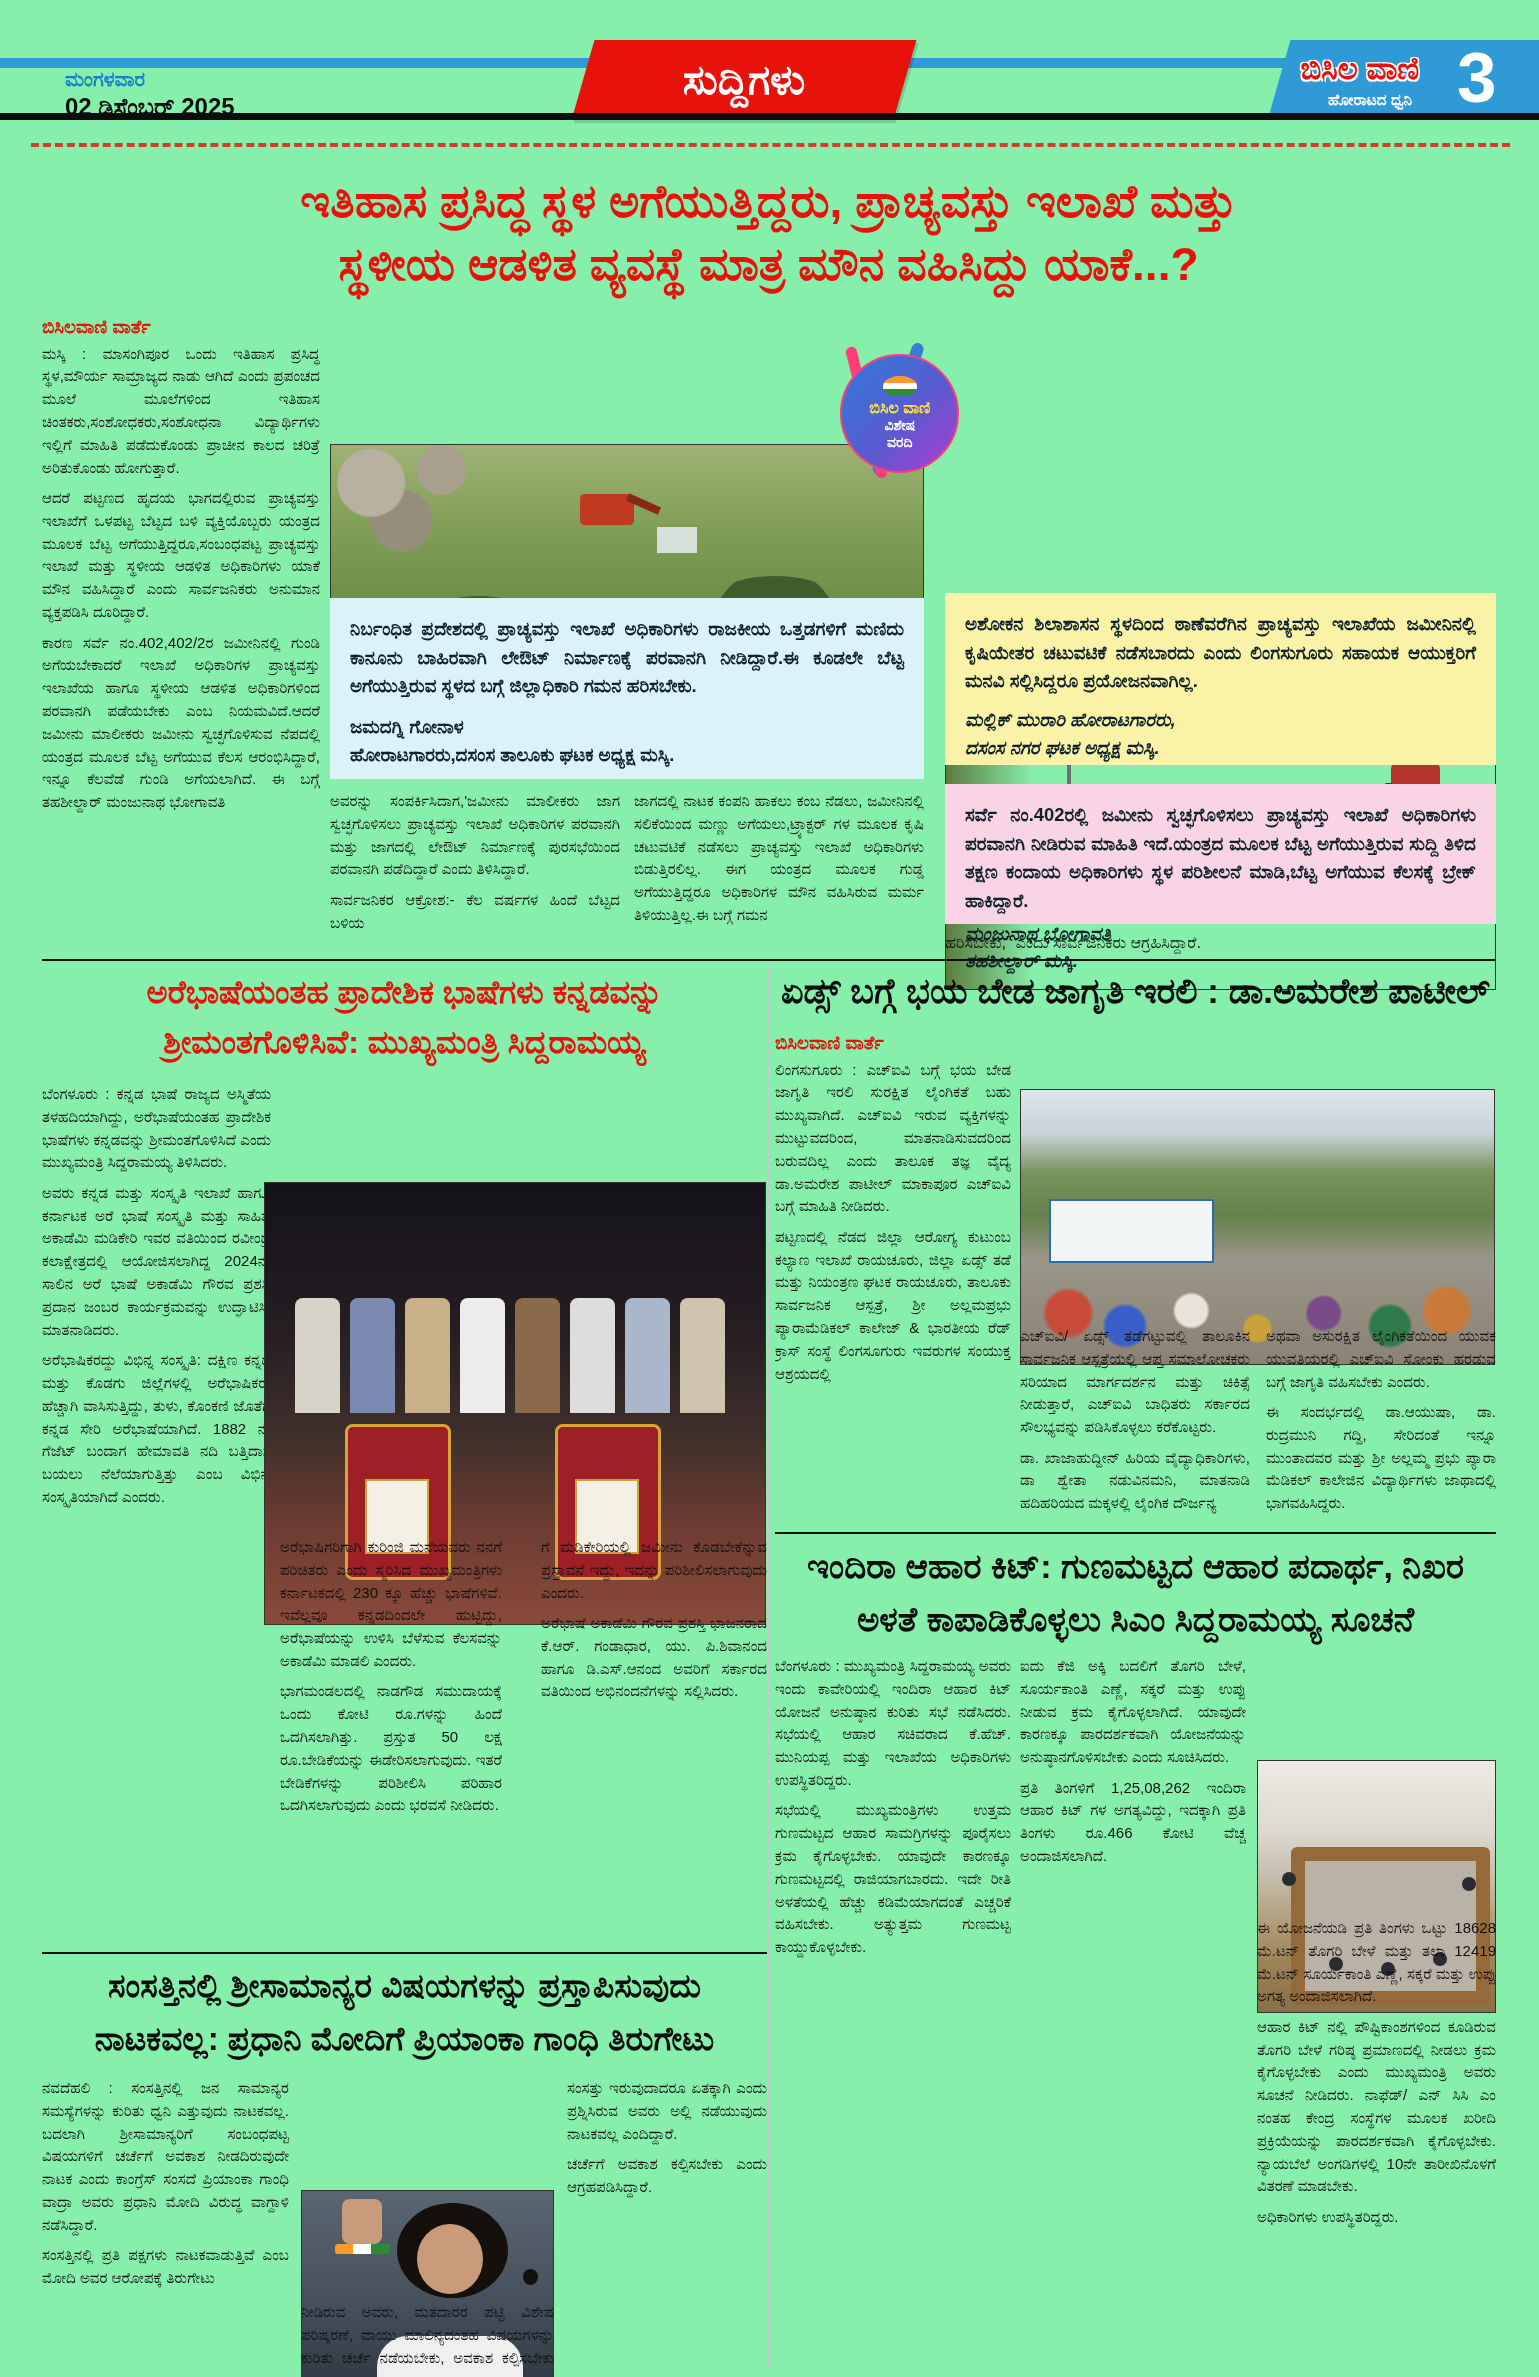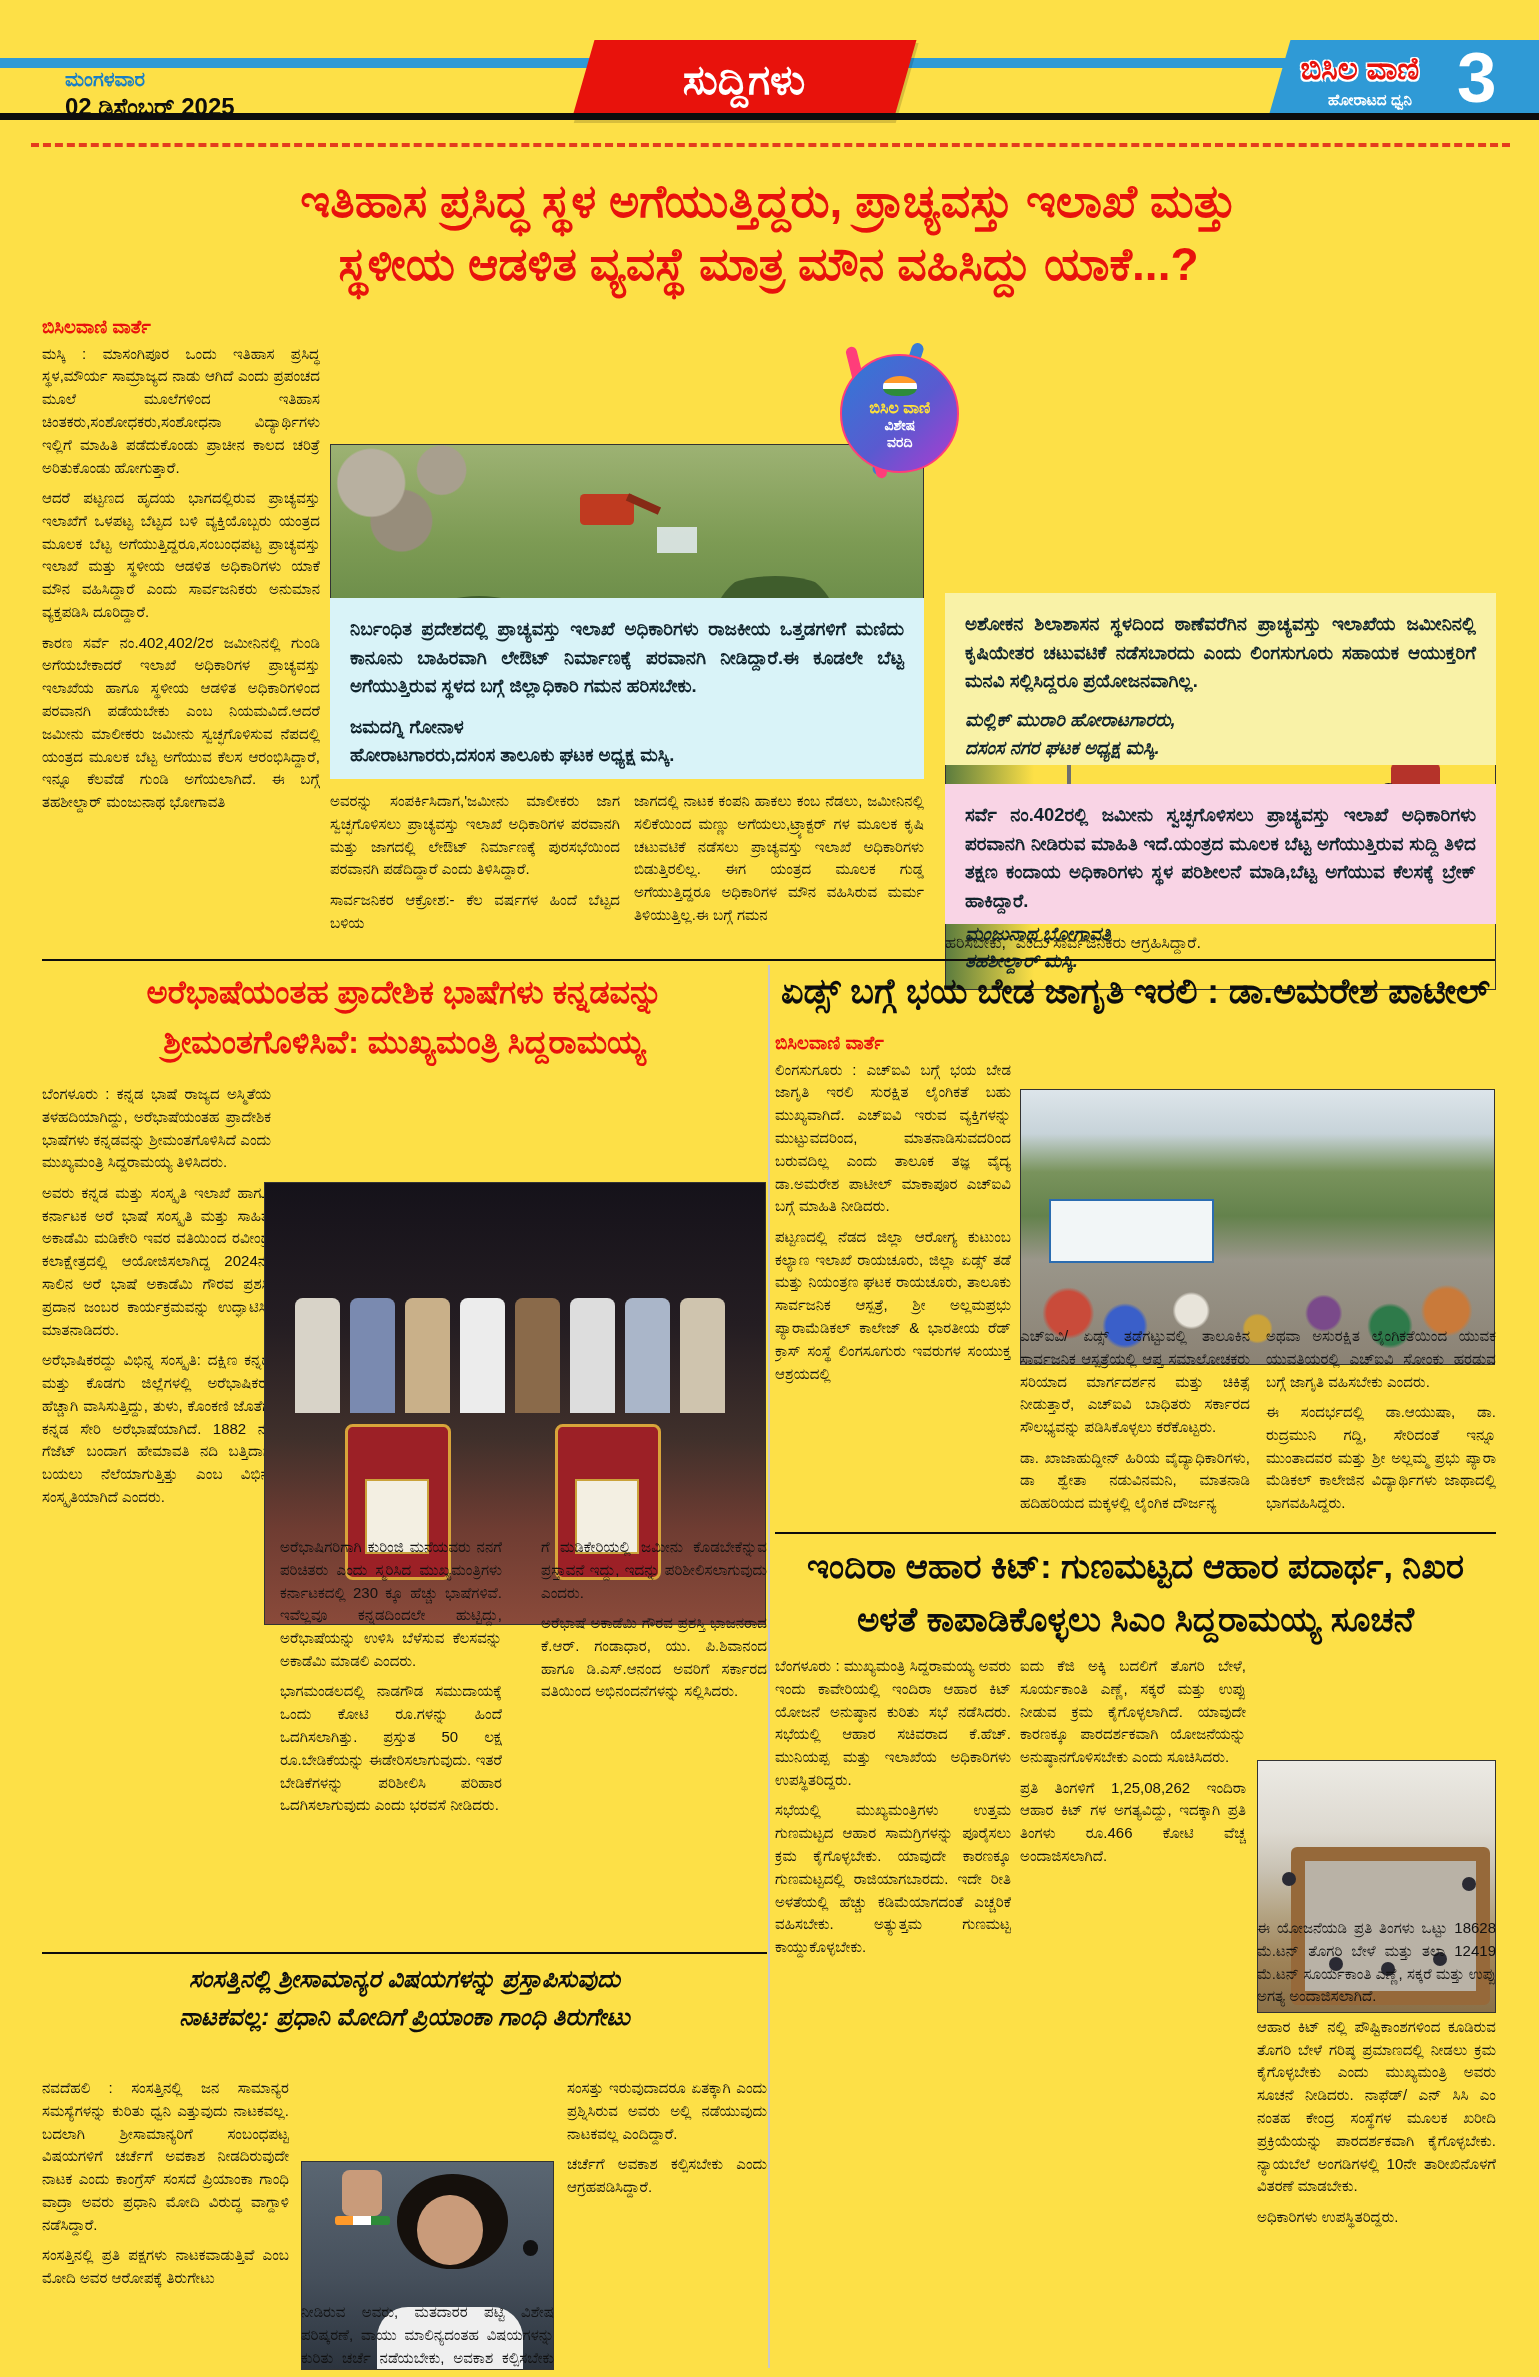--- a/index.html
+++ b/index.html
@@ -1,16 +1,16 @@
 <!DOCTYPE html>
 <html style="font-size:12.3px"><head>
 <meta charset="utf-8">
 <style>
   html,body{margin:0;padding:0;background:#e9e9e9;}
-  .page{position:relative;width:1540px;height:2377px;background:#fde047;margin:0 auto;
+  .page{position:relative;width:1540px;height:2377px;background:#86efac;margin:0 auto;
         font-family:"Liberation Sans","DejaVu Sans",sans-serif;color:#111;overflow:hidden;}
   
   .hdr-bluebar{position:absolute;left:0;top:58px;width:1540px;height:10px;background:#2f9ad6;}
   .hdr-blackbar{position:absolute;left:0;top:113px;width:1540px;height:7px;background:#0d0d0d;}
   .hdr-date{position:absolute;left:65px;top:67px;line-height:1.2;}
   .hdr-day{color:#1a7fc4;font-weight:bold;font-size:20px;}
   .hdr-datetext{color:#0d0d0d;font-weight:800;font-size:24px;margin-top:1.5px;}
   .mast-center{position:absolute;left:583px;top:40px;width:322px;height:80px;background:#e8120c;
                transform:skewX(-16deg);display:flex;align-items:center;justify-content:center;
                box-shadow:3.1px 3.1px 0 rgba(0,0,0,.15);}
@@ -307,21 +307,21 @@
     <div class="col" style="left:482px;top:377px;width:239px;height:443px;">
       <div>
           <p>ಈ ಯೋಜನೆಯಡಿ ಪ್ರತಿ ತಿಂಗಳು ಒಟ್ಟು 18628 ಮೆ.ಟನ್ ತೊಗರಿ ಬೇಳೆ ಮತ್ತು ತಲಾ 12419 ಮೆ.ಟನ್ ಸೂರ್ಯಕಾಂತಿ ಎಣ್ಣೆ, ಸಕ್ಕರೆ ಮತ್ತು ಉಪ್ಪು ಅಗತ್ಯ ಅಂದಾಜಿಸಲಾಗಿದೆ.</p>
           <p>ಆಹಾರ ಕಿಟ್ ನಲ್ಲಿ ಪೌಷ್ಟಿಕಾಂಶಗಳಿಂದ ಕೂಡಿರುವ ತೊಗರಿ ಬೇಳೆ ಗರಿಷ್ಠ ಪ್ರಮಾಣದಲ್ಲಿ ನೀಡಲು ಕ್ರಮ ಕೈಗೊಳ್ಳಬೇಕು ಎಂದು ಮುಖ್ಯಮಂತ್ರಿ ಅವರು ಸೂಚನೆ ನೀಡಿದರು. ನಾಫೆಡ್/ ಎನ್ ಸಿಸಿ ಎಂ ನಂತಹ ಕೇಂದ್ರ ಸಂಸ್ಥೆಗಳ ಮೂಲಕ ಖರೀದಿ ಪ್ರಕ್ರಿಯೆಯನ್ನು ಪಾರದರ್ಶಕವಾಗಿ ಕೈಗೊಳ್ಳಬೇಕು. ನ್ಯಾಯಬೆಲೆ ಅಂಗಡಿಗಳಲ್ಲಿ 10ನೇ ತಾರೀಖಿನೊಳಗೆ ವಿತರಣೆ ಮಾಡಬೇಕು.</p>
           <p>ಅಧಿಕಾರಿಗಳು ಉಪಸ್ಥಿತರಿದ್ದರು.</p>
         </div>
     </div>
   </section>
 
   <section style="position:absolute;left:42px;top:1960px;width:725px;height:410px;">
-    <div class="headline hl-black" style="font-size:24px;line-height:1.6;font-style:italic;">
+    <div class="headline hl-black" style="font-size:33px;line-height:1.6;">
       <div>ಸಂಸತ್ತಿನಲ್ಲಿ ಶ್ರೀಸಾಮಾನ್ಯರ ವಿಷಯಗಳನ್ನು ಪ್ರಸ್ತಾಪಿಸುವುದು</div>
       <div>ನಾಟಕವಲ್ಲ: ಪ್ರಧಾನಿ ಮೋದಿಗೆ ಪ್ರಿಯಾಂಕಾ ಗಾಂಧಿ ತಿರುಗೇಟು</div>
     </div>
 
     <div class="col" style="left:0;top:117px;width:247px;height:291px;">
       <div>
           <p>ನವದೆಹಲಿ : ಸಂಸತ್ತಿನಲ್ಲಿ ಜನ ಸಾಮಾನ್ಯರ ಸಮಸ್ಯೆಗಳನ್ನು ಕುರಿತು ಧ್ವನಿ ಎತ್ತುವುದು ನಾಟಕವಲ್ಲ. ಬದಲಾಗಿ ಶ್ರೀಸಾಮಾನ್ಯರಿಗೆ ಸಂಬಂಧಪಟ್ಟ ವಿಷಯಗಳಿಗೆ ಚರ್ಚೆಗೆ ಅವಕಾಶ ನೀಡದಿರುವುದೇ ನಾಟಕ ಎಂದು ಕಾಂಗ್ರೆಸ್ ಸಂಸದೆ ಪ್ರಿಯಾಂಕಾ ಗಾಂಧಿ ವಾದ್ರಾ ಅವರು ಪ್ರಧಾನಿ ಮೋದಿ ವಿರುದ್ಧ ವಾಗ್ದಾಳಿ ನಡೆಸಿದ್ದಾರೆ.</p>
           <p>ಸಂಸತ್ತಿನಲ್ಲಿ ಪ್ರತಿ ಪಕ್ಷಗಳು ನಾಟಕವಾಡುತ್ತಿವೆ ಎಂಬ ಮೋದಿ ಅವರ ಆರೋಪಕ್ಕೆ ತಿರುಗೇಟು</p>
         </div>
     </div>

